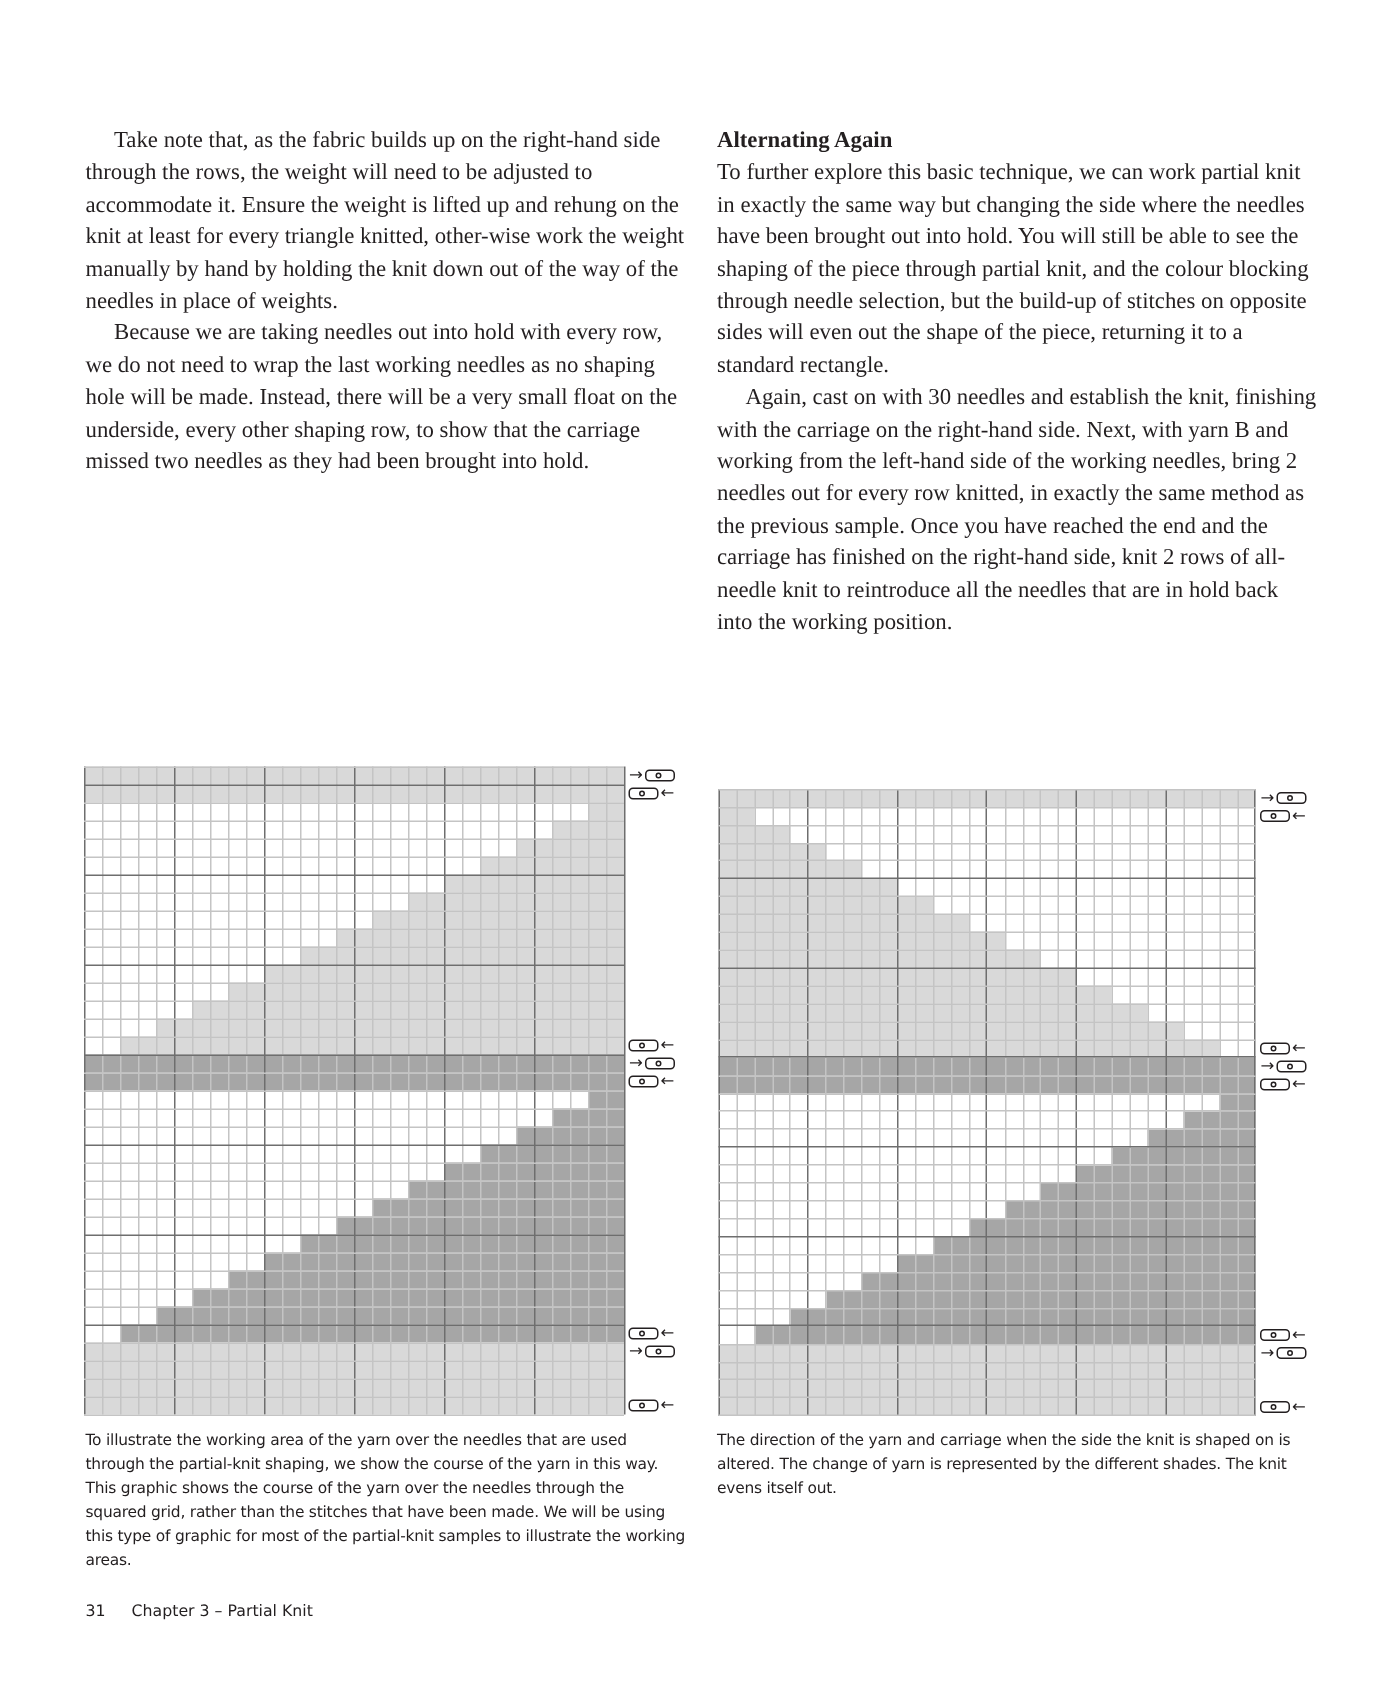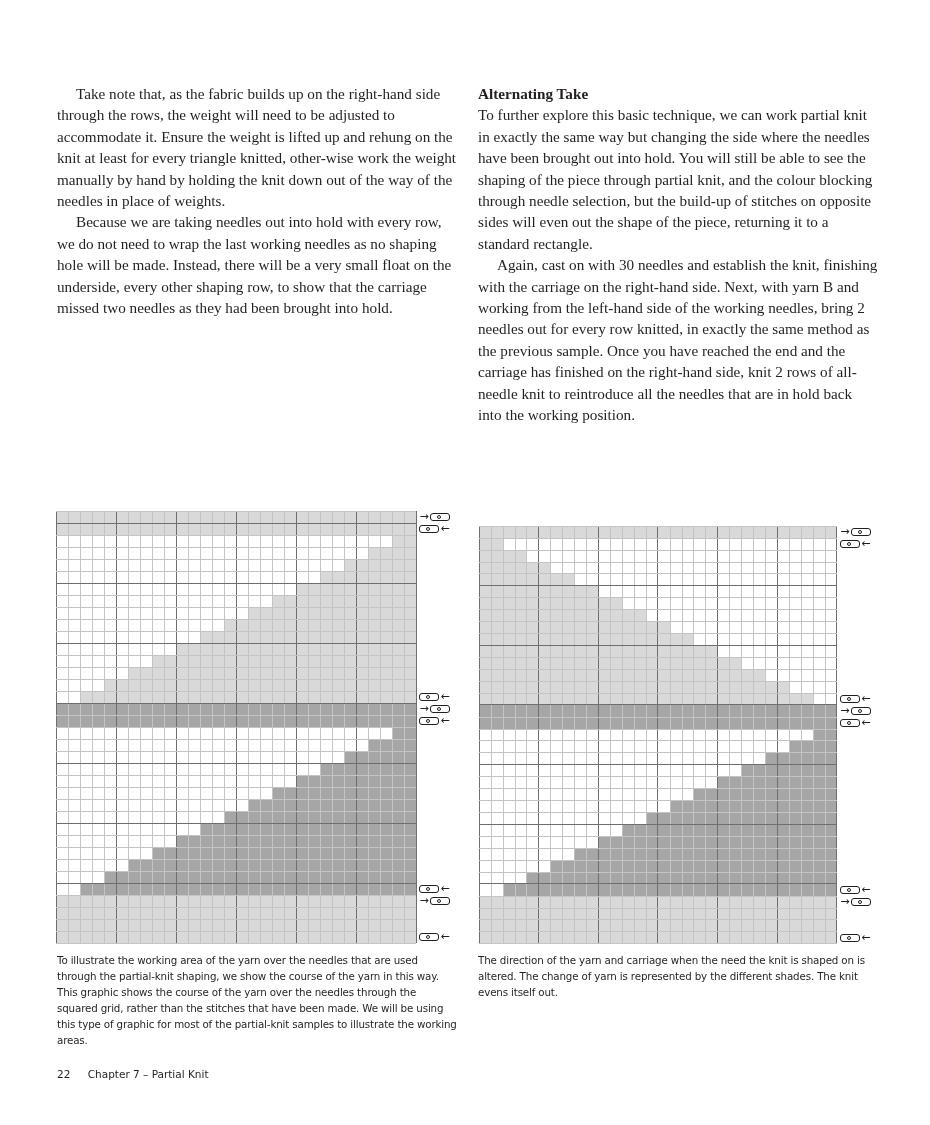--- a/index.html
+++ b/index.html
@@ -45,21 +45,21 @@
 </style>
 </head>
 <body>
 
 <div id="col-left" class="col-text">
   <p class="indent">Take note that, as the fabric builds up on the right-hand side through the rows, the weight will need to be adjusted to accommodate it. Ensure the weight is lifted up and rehung on the knit at least for every triangle knitted, other-wise work the weight manually by hand by holding the knit down out of the way of the needles in place of weights.</p>
   <p class="indent">Because we are taking needles out into hold with every row, we do not need to wrap the last working needles as no shaping hole will be made. Instead, there will be a very small float on the underside, every other shaping row, to show that the carriage missed two needles as they had been brought into hold.</p>
 </div>
 
 <div id="col-right" class="col-text">
-  <h3>Alternating Take</h3>
+  <h3>Alternating Again</h3>
   <p>To further explore this basic technique, we can work partial knit in exactly the same way but changing the side where the needles have been brought out into hold. You will still be able to see the shaping of the piece through partial knit, and the colour blocking through needle selection, but the build-up of stitches on opposite sides will even out the shape of the piece, returning it to a standard rectangle.</p>
   <p class="indent">Again, cast on with 30 needles and establish the knit, finishing with the carriage on the right-hand side. Next, with yarn B and working from the left-hand side of the working needles, bring 2 needles out for every row knitted, in exactly the same method as the previous sample. Once you have reached the end and the carriage has finished on the right-hand side, knit 2 rows of all-needle knit to reintroduce all the needles that are in hold back into the working position.</p>
 </div>
 
 <div id="figure-left" class="figure" style="left: 56px; top: 511px; width: 360px; height: 432px;">
     <div class="grid-cell" style="left: 0px; top: 0px; width: 360px; height: 12px; background: rgb(217, 217, 217);"></div>
     <div class="grid-cell" style="left: 0px; top: 12px; width: 360px; height: 12px; background: rgb(217, 217, 217);"></div>
     <div class="grid-cell" style="left: 336px; top: 24px; width: 24px; height: 12px; background: rgb(217, 217, 217);"></div>
     <div class="grid-cell" style="left: 312px; top: 36px; width: 48px; height: 12px; background: rgb(217, 217, 217);"></div>
     <div class="grid-cell" style="left: 288px; top: 48px; width: 72px; height: 12px; background: rgb(217, 217, 217);"></div>
@@ -326,18 +326,18 @@
       <span class="arrow">→</span>
       <span class="carriage"></span>
     </div>
     <div class="icon" style="left: 360.9px; top: 406.585px;">
       <span class="carriage"></span>
       <span class="arrow">←</span>
     </div>
   </div>
 
 <div id="caption-left" class="caption">To illustrate the working area of the yarn over the needles that are used through the partial-knit shaping, we show the course of the yarn in this way. This graphic shows the course of the yarn over the needles through the squared grid, rather than the stitches that have been made. We will be using this type of graphic for most of the partial-knit samples to illustrate the working areas.</div>
-<div id="caption-right" class="caption">The direction of the yarn and carriage when the need the knit is shaped on is altered. The change of yarn is represented by the different shades. The knit evens itself out.</div>
+<div id="caption-right" class="caption">The direction of the yarn and carriage when the side the knit is shaped on is altered. The change of yarn is represented by the different shades. The knit evens itself out.</div>
 
 <div id="footer">
-  <span class="pg">22</span>
-  <span>Chapter 7 – Partial Knit</span>
+  <span class="pg">31</span>
+  <span>Chapter 3 – Partial Knit</span>
 </div>
 
 </body></html>

